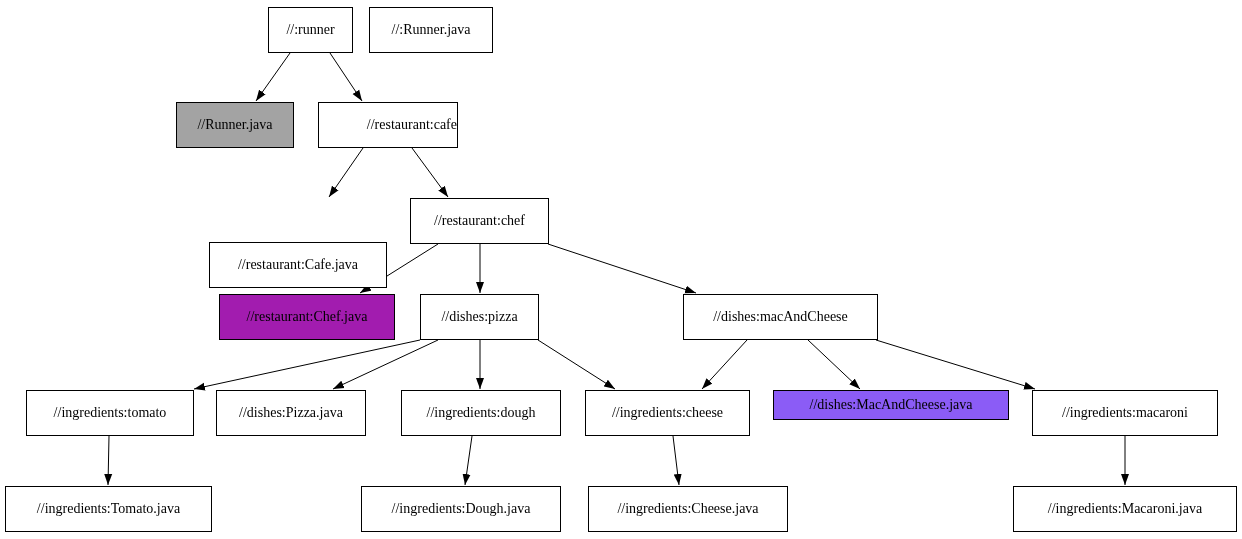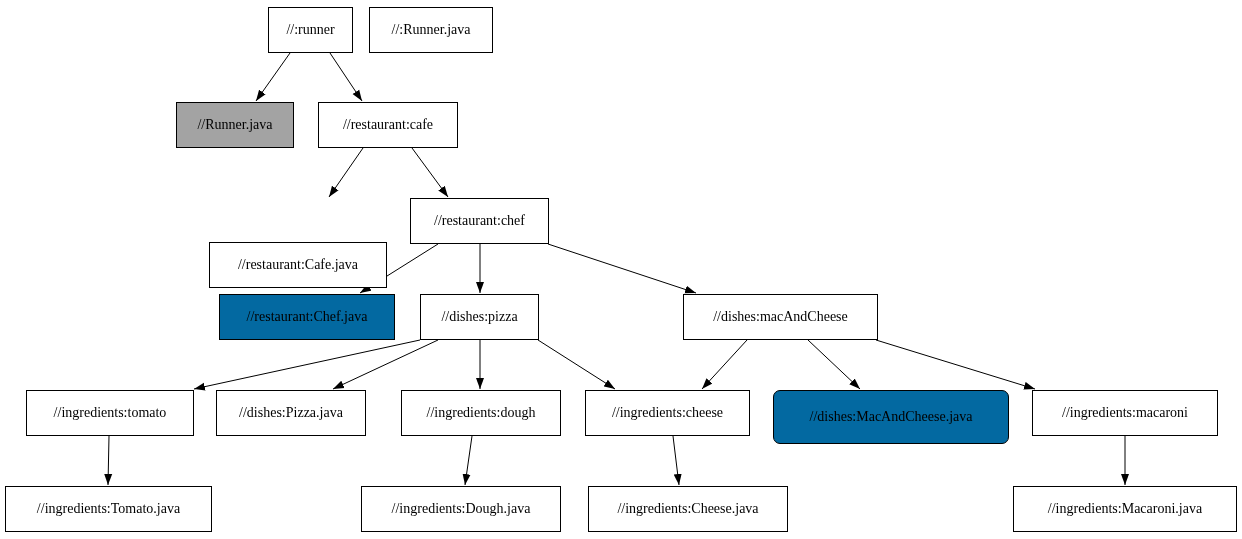--- a/index.html
+++ b/index.html
@@ -64,51 +64,51 @@
   <div id="node-layer">
       <div class="node" style="left: 268px; top: 7px; width: 85px; height: 46px; background: rgb(255, 255, 255); border-color: rgb(0, 0, 0);">
         <span>//:runner</span>
       </div>
       <div class="node" style="left: 369px; top: 7px; width: 124px; height: 46px; background: rgb(255, 255, 255); border-color: rgb(0, 0, 0);">
         <span>//:Runner.java</span>
       </div>
       <div class="node" style="left: 176px; top: 102px; width: 118px; height: 46px; background: #a3a3a3; border-color: rgb(0, 0, 0);">
         <span>//Runner.java</span>
       </div>
-      <div class="node" style="left: 318px; top: 102px; width: 140px; height: 46px; background: rgb(255, 255, 255); border-color: rgb(0, 0, 0);">
+      <div class="node" style="left: 318px; top: 102px; width: 140px; height: 46px; background: rgb(255, 255, 255); border-color: rgb(0, 0, 0); justify-content: flex-end;">
         <span>//restaurant:cafe</span>
       </div>
       <div class="node" style="left: 209px; top: 198px; width: 178px; height: 46px; background: rgb(255, 255, 255); border-color: rgb(0, 0, 0); margin-top: 44px;">
         <span>//restaurant:Cafe.java</span>
       </div>
       <div class="node" style="left: 410px; top: 198px; width: 139px; height: 46px; background: rgb(255, 255, 255); border-color: rgb(0, 0, 0);">
         <span>//restaurant:chef</span>
       </div>
-      <div class="node" style="left: 219px; top: 294px; width: 176px; height: 46px; background: #0369a1; border-color: rgb(0, 0, 0);">
+      <div class="node" style="left: 219px; top: 294px; width: 176px; height: 46px; background: #a21caf; border-color: rgb(0, 0, 0);">
         <span>//restaurant:Chef.java</span>
       </div>
       <div class="node" style="left: 420px; top: 294px; width: 119px; height: 46px; background: rgb(255, 255, 255); border-color: rgb(0, 0, 0); text-align: center;">
         <span>//dishes:pizza</span>
       </div>
       <div class="node" style="left: 683px; top: 294px; width: 195px; height: 46px; background: rgb(255, 255, 255); border-color: rgb(0, 0, 0);">
         <span>//dishes:macAndCheese</span>
       </div>
       <div class="node" style="left: 26px; top: 390px; width: 168px; height: 46px; background: rgb(255, 255, 255); border-color: rgb(0, 0, 0); text-align: right;">
         <span>//ingredients:tomato</span>
       </div>
       <div class="node" style="left: 216px; top: 390px; width: 150px; height: 46px; background: rgb(255, 255, 255); border-color: rgb(0, 0, 0);">
         <span>//dishes:Pizza.java</span>
       </div>
       <div class="node" style="left: 401px; top: 390px; width: 160px; height: 46px; background: rgb(255, 255, 255); border-color: rgb(0, 0, 0);">
         <span>//ingredients:dough</span>
       </div>
       <div class="node" style="left: 585px; top: 390px; width: 165px; height: 46px; background: rgb(255, 255, 255); border-color: rgb(0, 0, 0);">
         <span>//ingredients:cheese</span>
       </div>
-      <div class="node" style="left: 773px; top: 390px; width: 236px; height: 54px; background: #0369a1; border-color: rgb(0, 0, 0); border-radius: 7px;">
+      <div class="node" style="left: 773px; top: 390px; width: 236px; height: 30px; background: #8b5cf6; border-color: rgb(0, 0, 0);">
         <span>//dishes:MacAndCheese.java</span>
       </div>
       <div class="node" style="left: 1032px; top: 390px; width: 186px; height: 46px; background: rgb(255, 255, 255); border-color: rgb(0, 0, 0);">
         <span>//ingredients:macaroni</span>
       </div>
       <div class="node" style="left: 5px; top: 486px; width: 207px; height: 46px; background: rgb(255, 255, 255); border-color: rgb(0, 0, 0);">
         <span>//ingredients:Tomato.java</span>
       </div>
       <div class="node" style="left: 361px; top: 486px; width: 200px; height: 46px; background: rgb(255, 255, 255); border-color: rgb(0, 0, 0);">
         <span>//ingredients:Dough.java</span>

